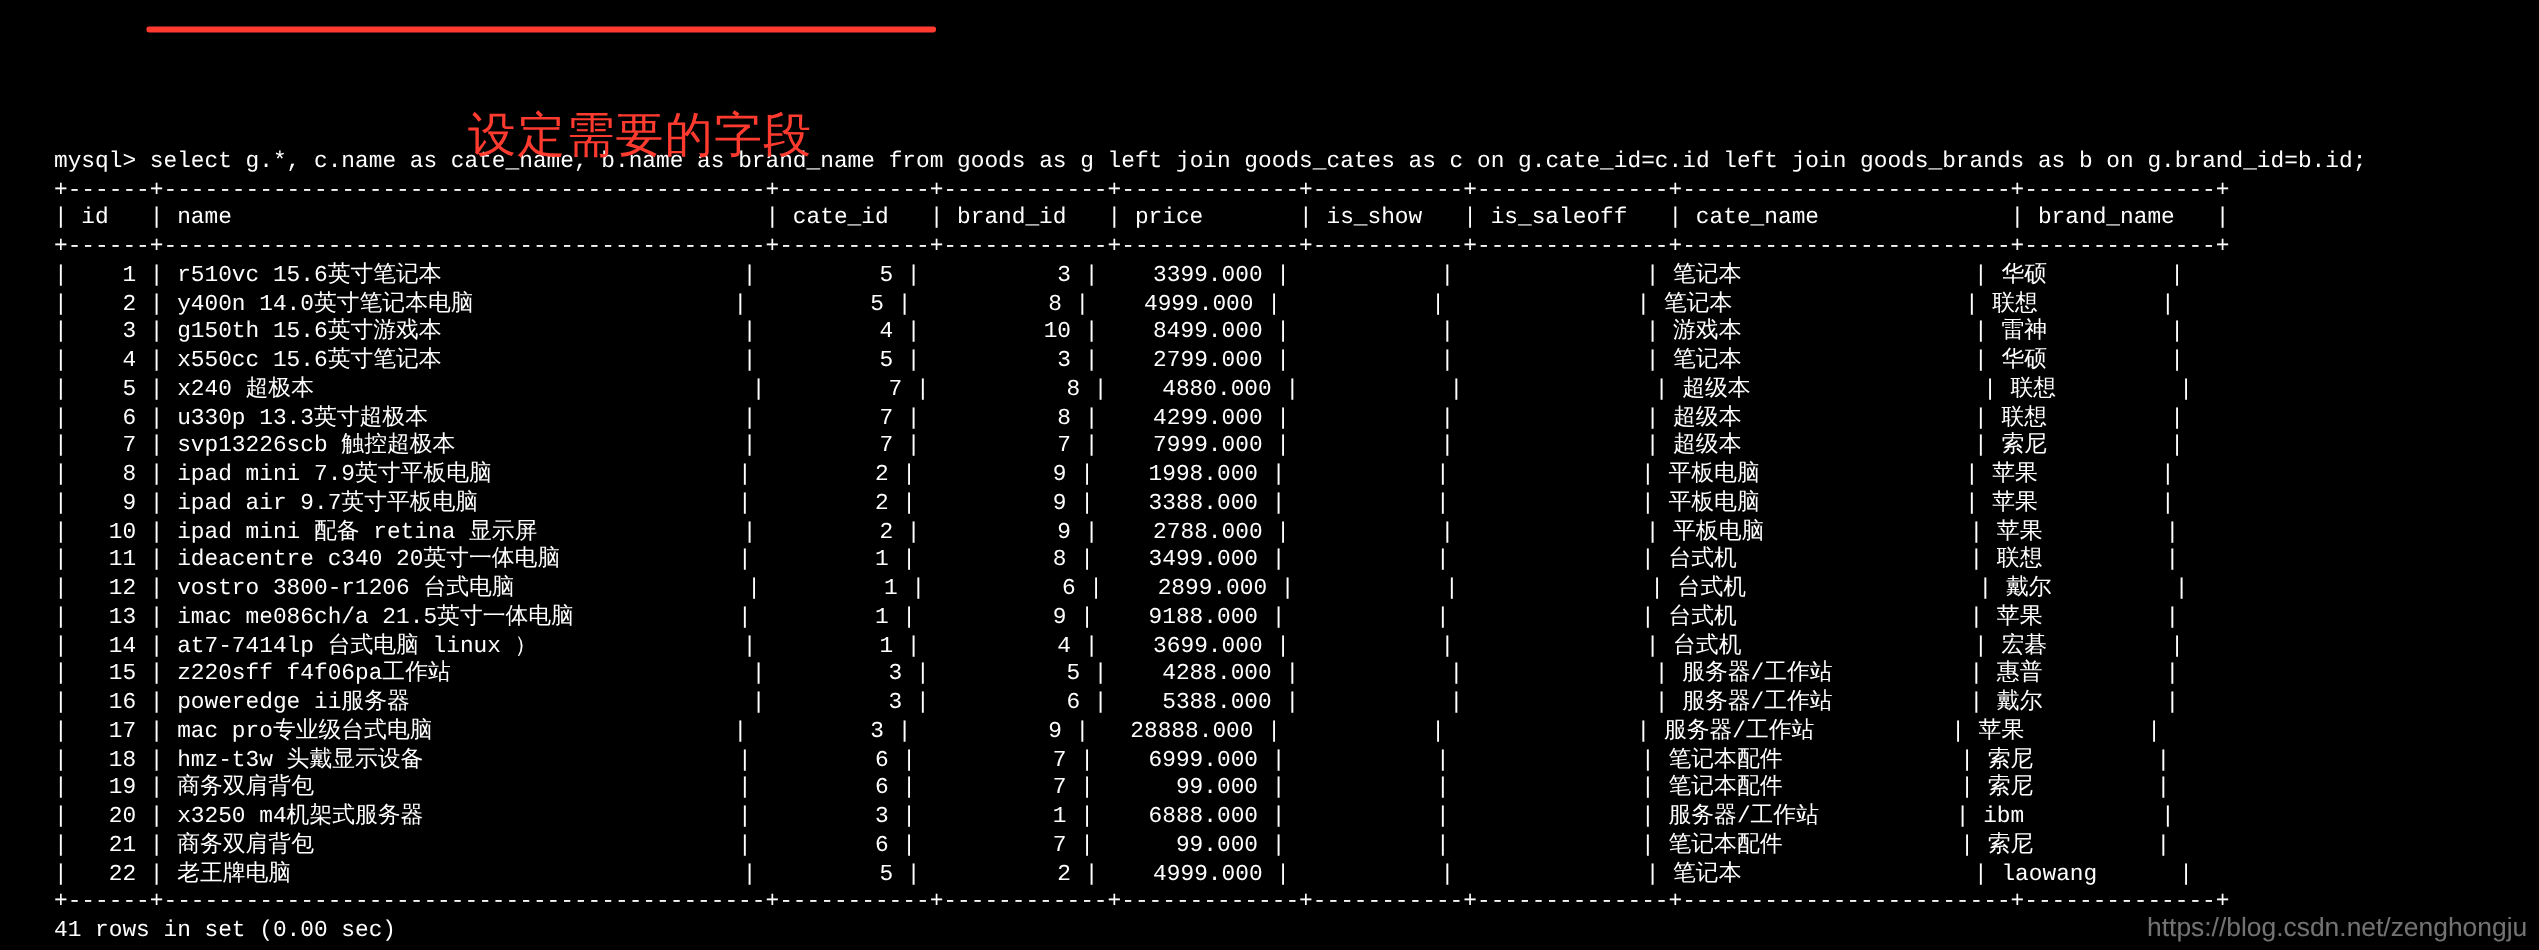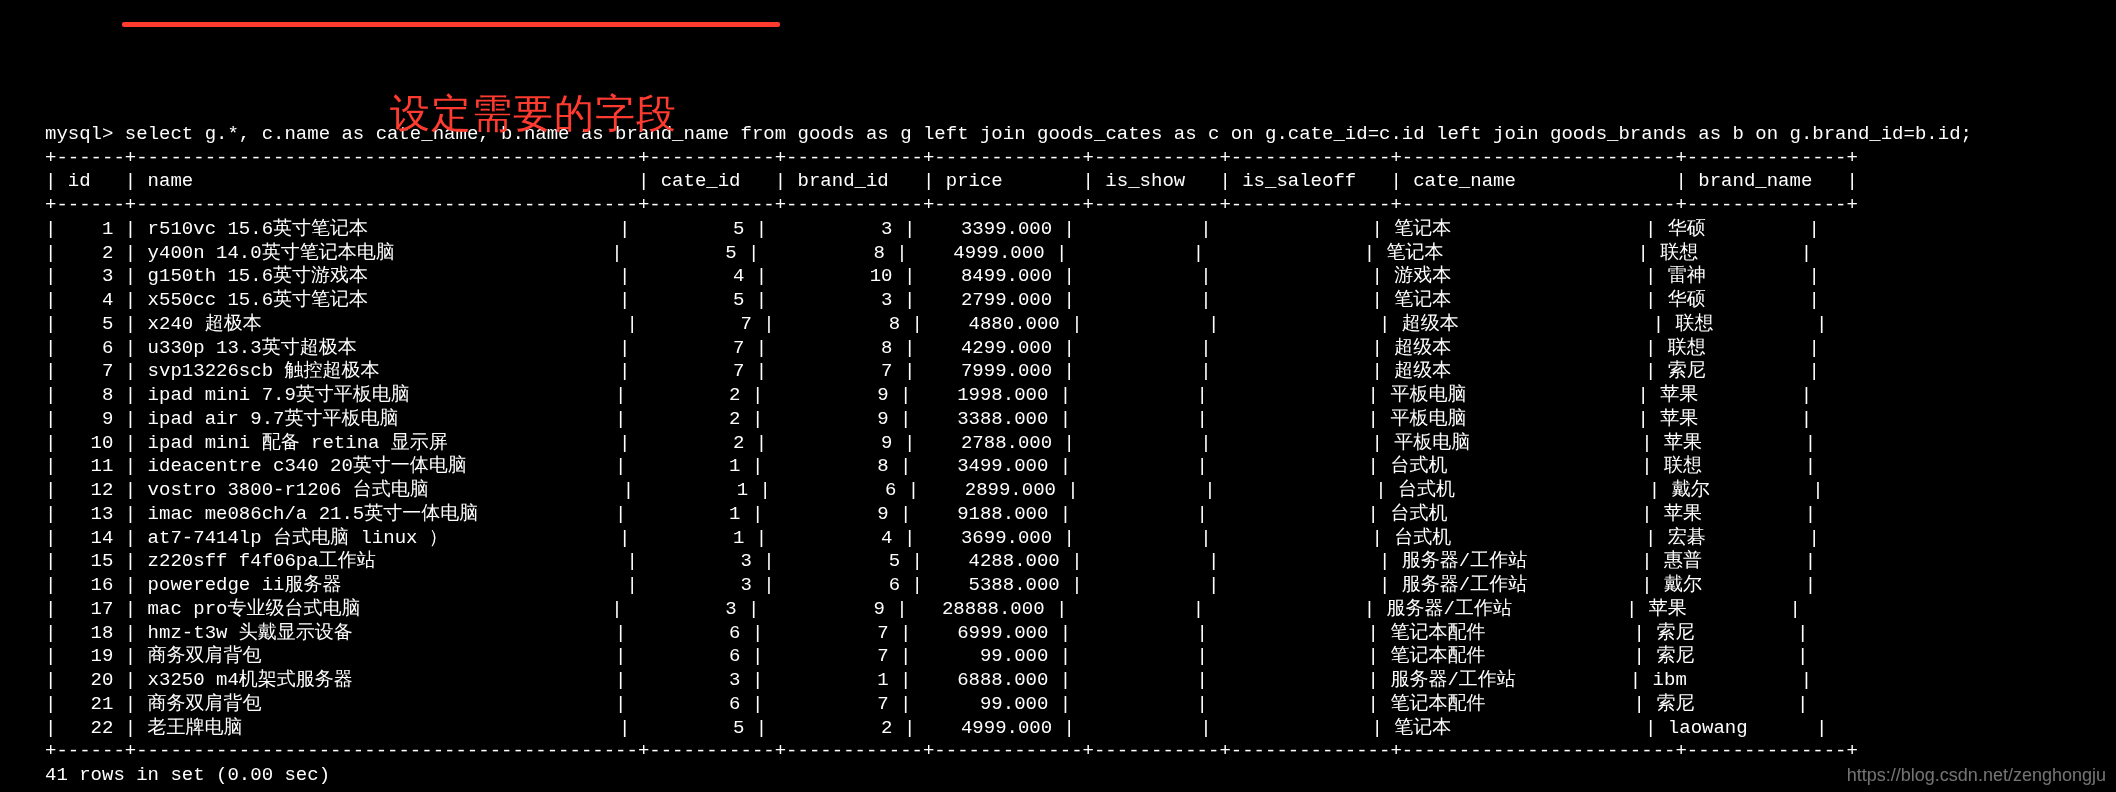--- a/index.html
+++ b/index.html
@@ -38,21 +38,21 @@
     top: 88px;
     left: 390px;
     letter-spacing: 1px;
   }
   .watermark {
     position: absolute;
     right: 10px;
     bottom: 6px;
     color: rgba(255,255,255,0.45);
     font-family: Arial, sans-serif;
-    font-size: 18px;
+    font-size: 22px;
   }
 </style>
 </head>
 <body>
 
 
 
 <div class="term">
 <span>mysql&gt; </span><span>select g.*, c.name as cate_name, b.name as brand_name from goods as g left join goods_cates as c on g.cate_id=c.id left join goods_brands as b on g.brand_id=b.id;</span>
 <span id="border-top">+------+--------------------------------------------+-----------+------------+-------------+-----------+--------------+------------------------+--------------+</span>

